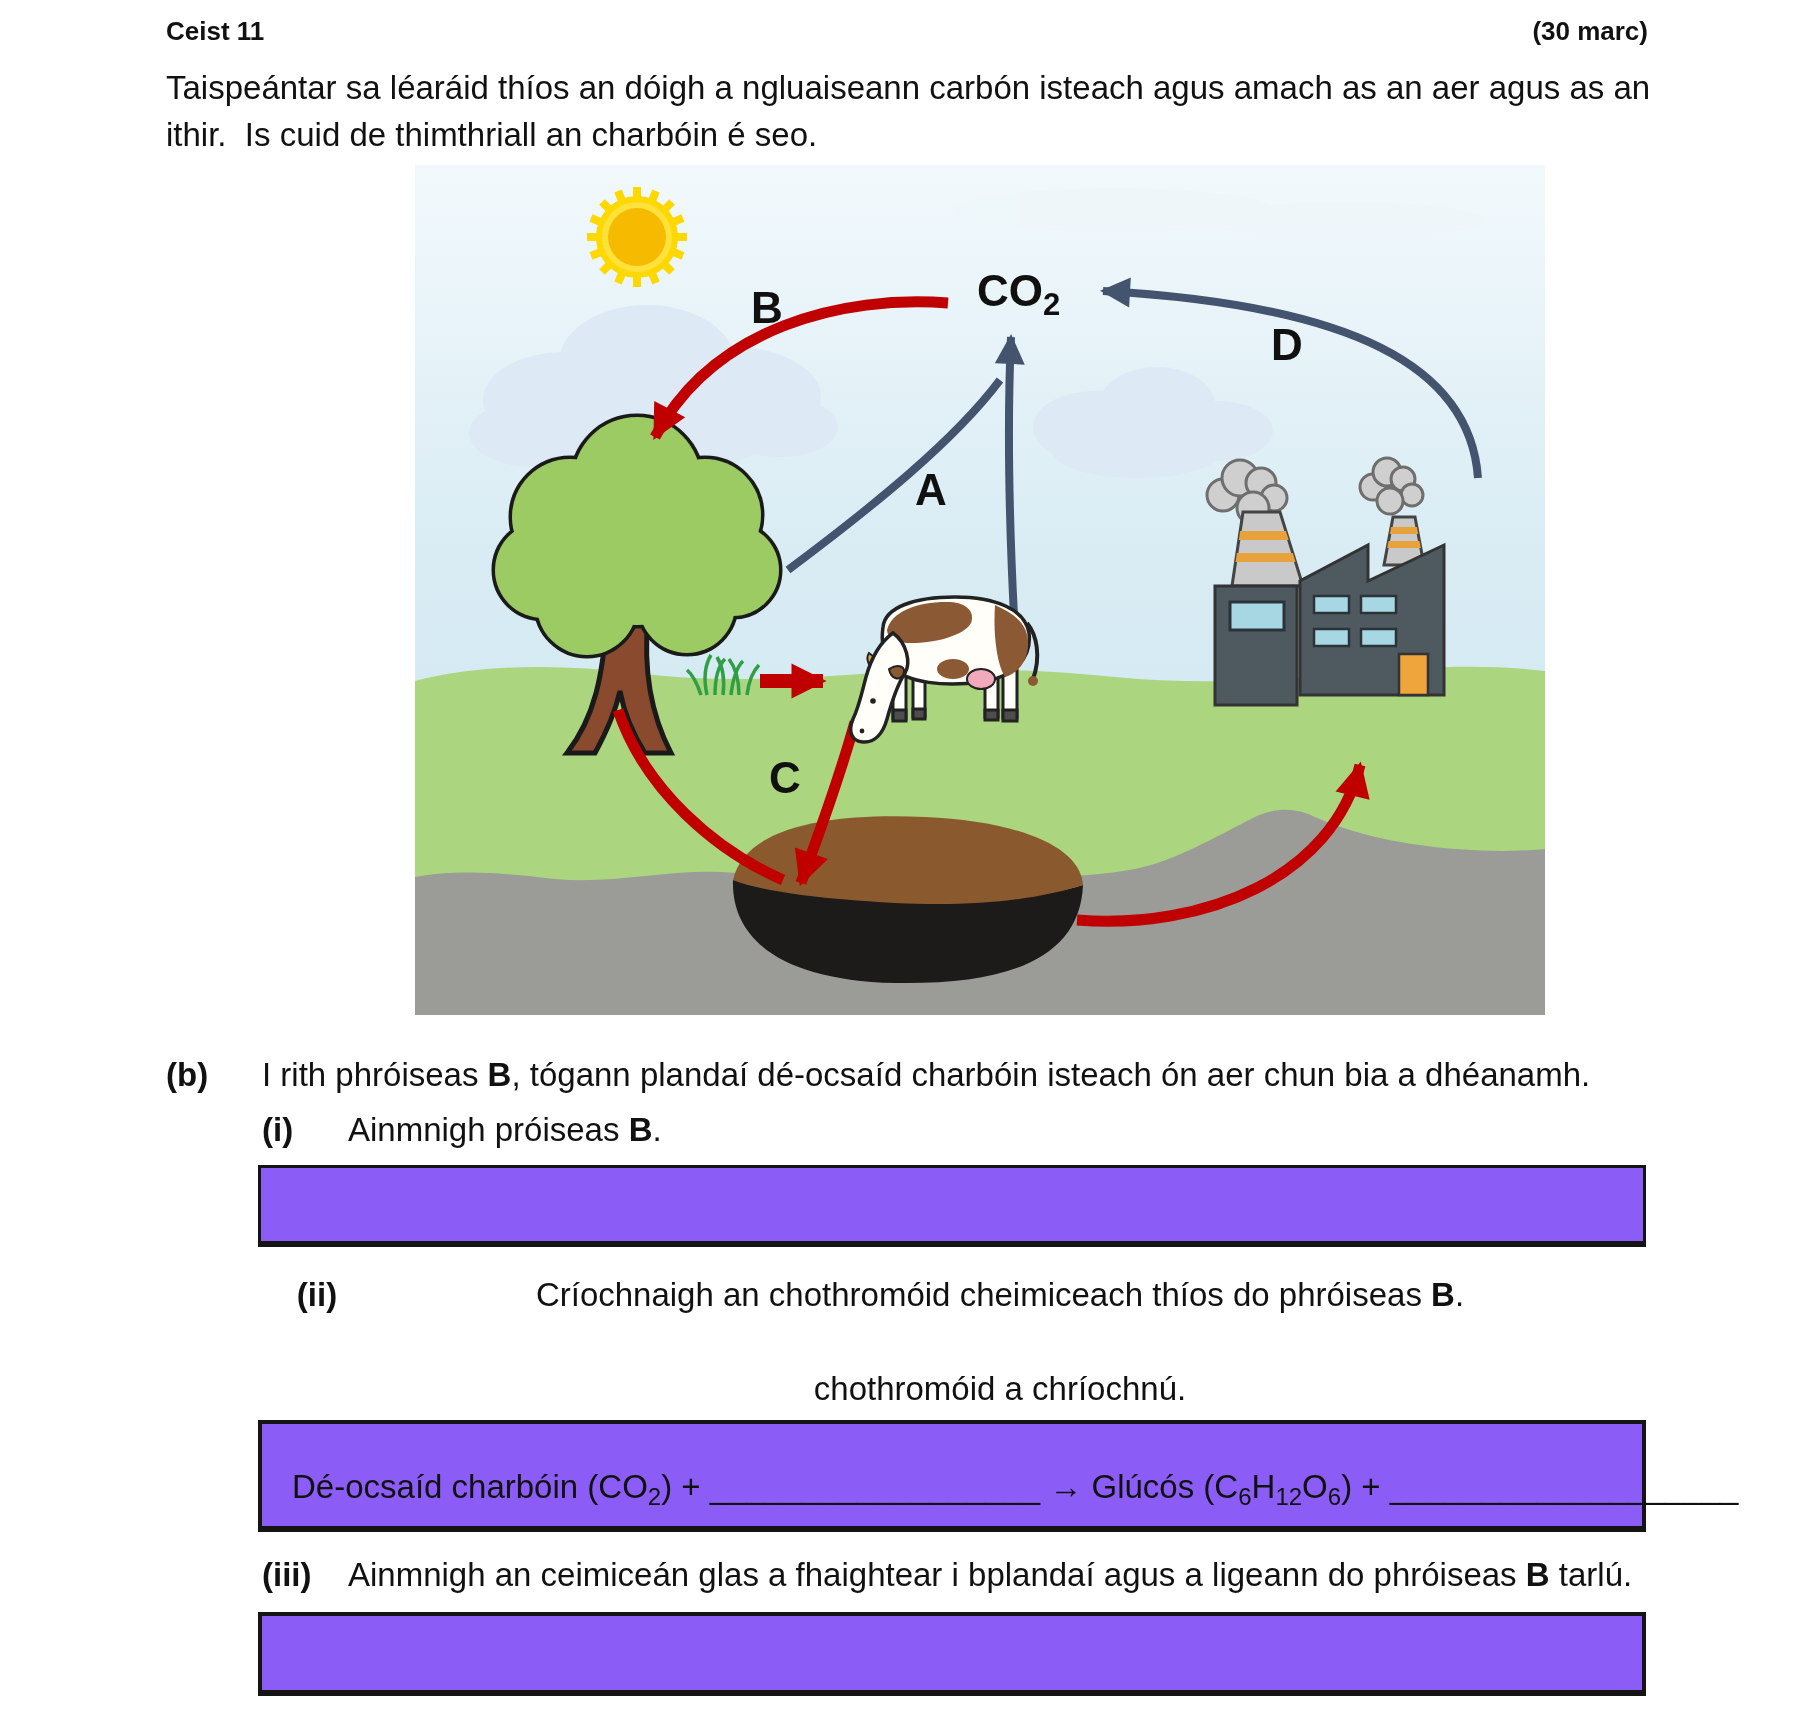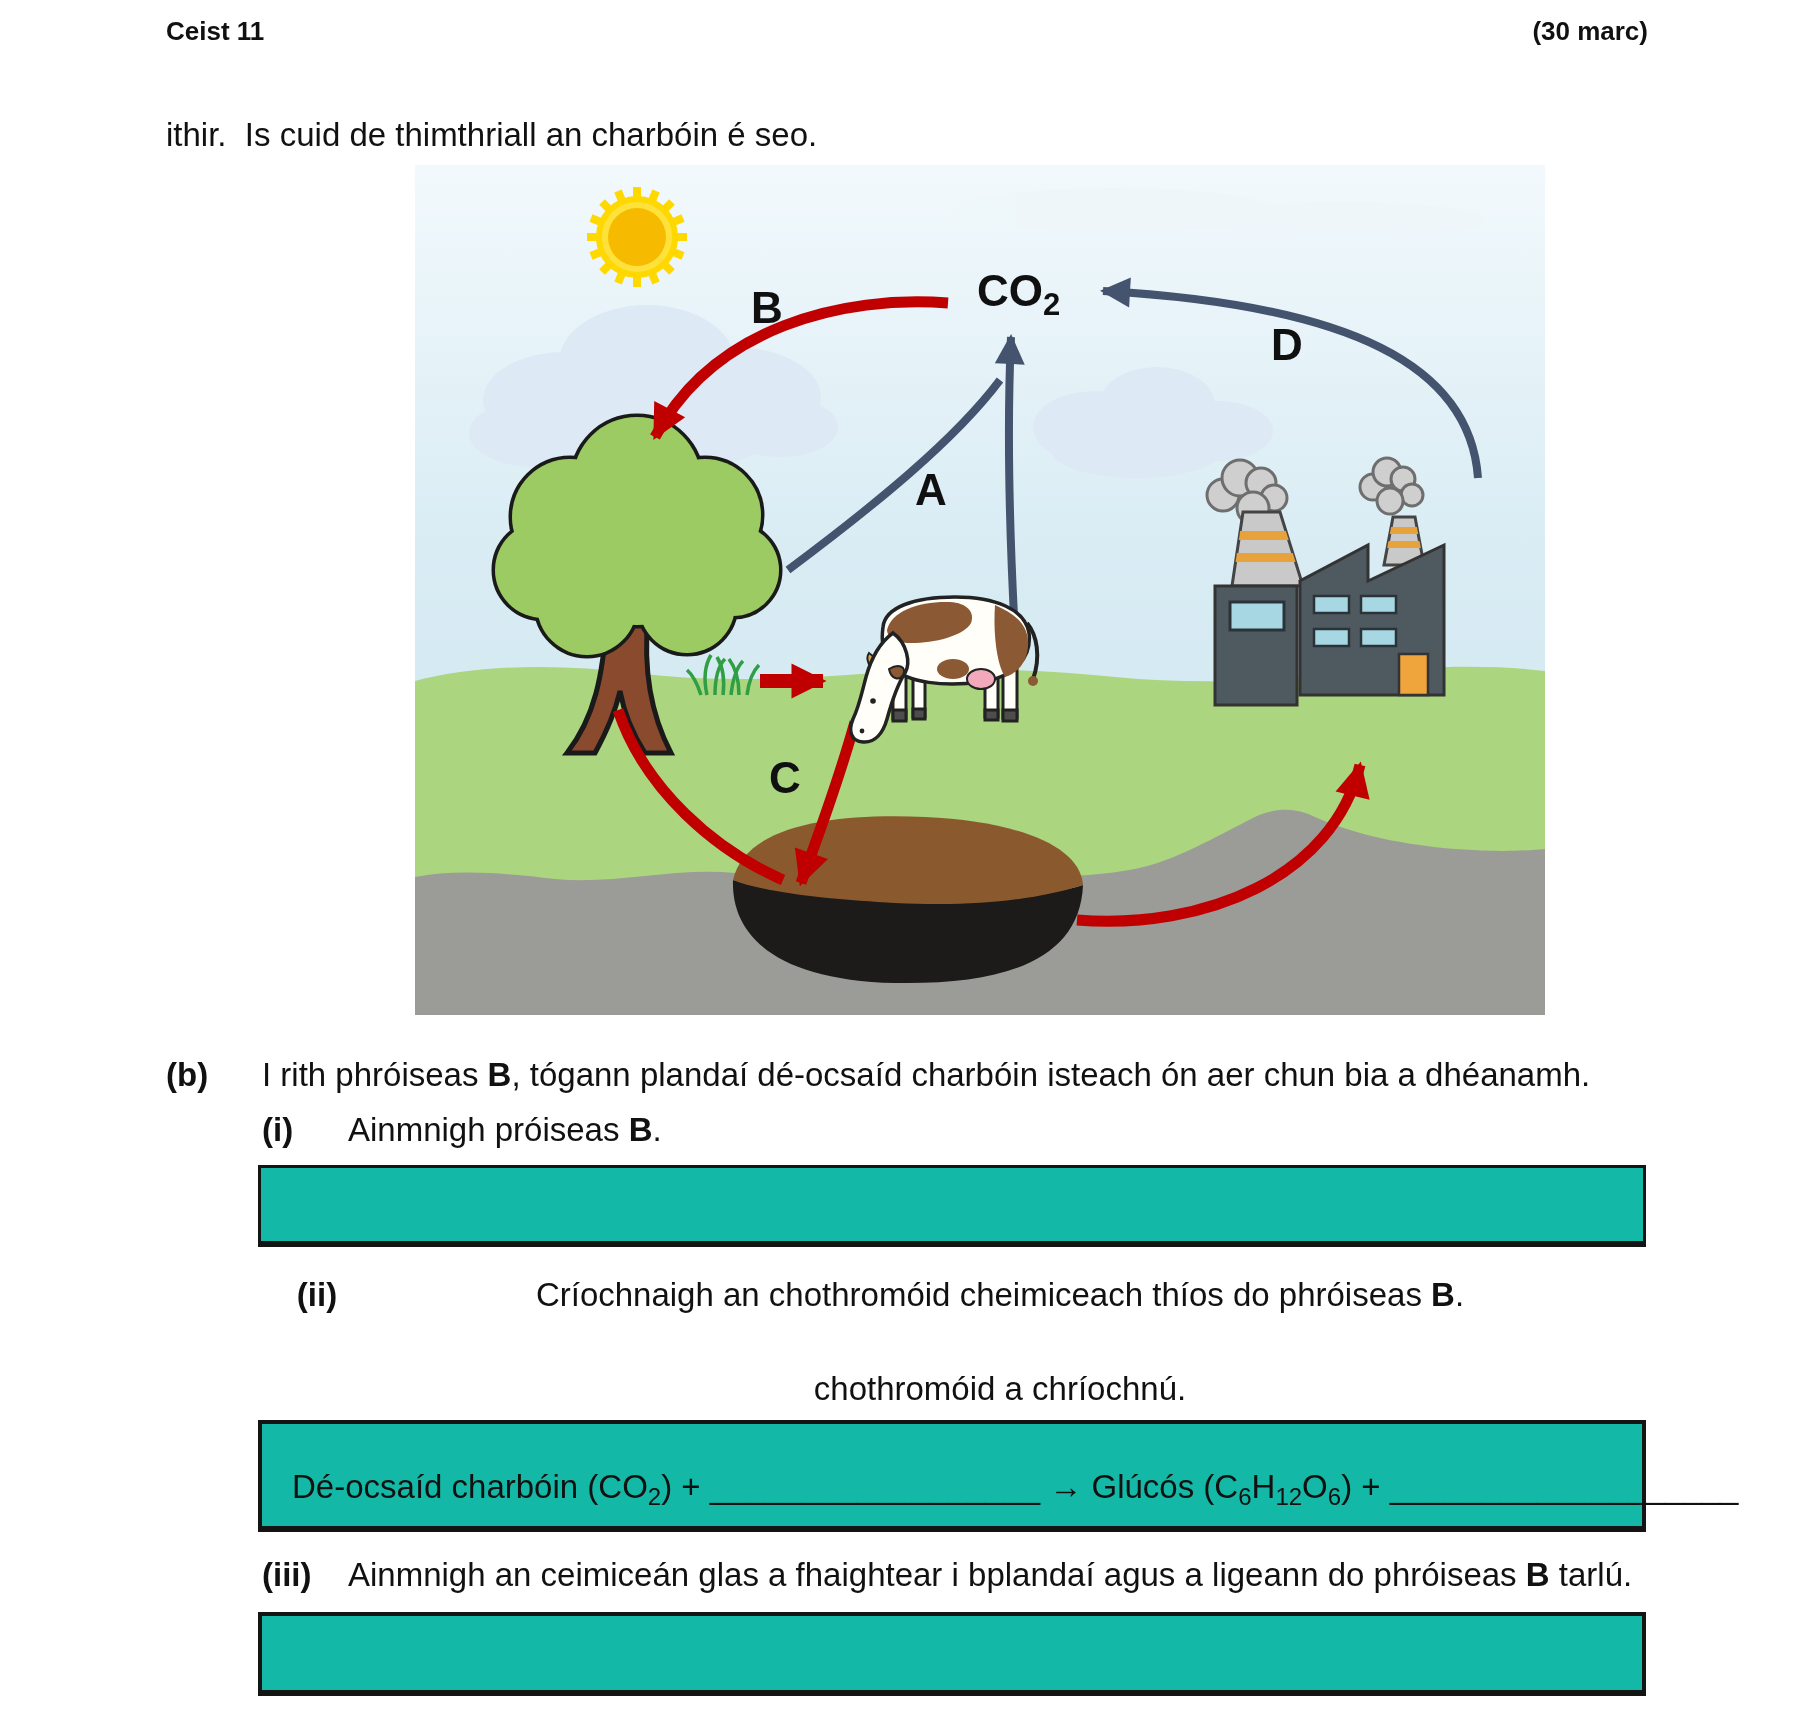--- a/index.html
+++ b/index.html
@@ -15,21 +15,21 @@
   #q-label{left:166px;top:16px;}
   #marks{right:170px;top:16px;}
   #intro{left:166px;top:64px;width:1500px;}
   
   #diagram{left:415px;top:165px;width:1130px;height:850px;}
   
   #pb-row{left:166px;top:1051px;width:1490px;}
   #pb-row .lbl{display:inline-block;width:96px;}
   #pi-row{left:262px;top:1106px;width:1390px;}
   #pi-row .lbl{display:inline-block;width:86px;}
-  .answer-box{left:258px;width:1388px;background:#14b8a6;border:3px solid #141414;border-bottom-width:6px;box-sizing:border-box;}
+  .answer-box{left:258px;width:1388px;background:#8b5cf6;border:3px solid #141414;border-bottom-width:6px;box-sizing:border-box;}
   #box1{top:1165px;height:82px;}
   #pii-block{left:262px;top:1271px;width:1390px;text-align:center;}
   #pii-block .lbl{display:inline-block;width:86px;vertical-align:top;}
   #pii-lines{display:inline-block;width:1280px;}
   #box2{top:1420px;height:112px;border-width:4px;border-bottom-width:6px;}
   #eq{padding:44px 0 0 30px;font-size:33px;white-space:nowrap;}
   #eq .sub{font-size:24px;position:relative;top:7px;}
   #eq .blank{letter-spacing:0px;}
   #eq .rarr{font-weight:700;}
   #piii-row{left:262px;top:1551px;width:1390px;}
@@ -39,21 +39,21 @@
 </style>
 </head>
 <body>
 
 <div id="canvas">
 
   <div class="abs hdr" id="q-label">Ceist 11</div>
   <div class="abs hdr" id="marks">(30 marc)</div>
 
   <div class="abs body-text" id="intro">
-    <br>
+    <span>Taispeántar sa léaráid thíos an dóigh a ngluaiseann carbón isteach agus amach as an aer agus as an</span><br>
     <span>ithir.&nbsp; Is cuid de thimthriall an charbóin é seo.</span>
   </div>
 
   <div class="abs" id="diagram">
     <svg width="1130" height="850" viewBox="0 0 1130 850">
       <defs>
         <linearGradient id="sky" x1="0" y1="0" x2="0" y2="1">
           <stop offset="0" stop-color="#f2f9fc"></stop>
           <stop offset="0.45" stop-color="#d9ecf4"></stop>
           <stop offset="1" stop-color="#cde5ef"></stop>

